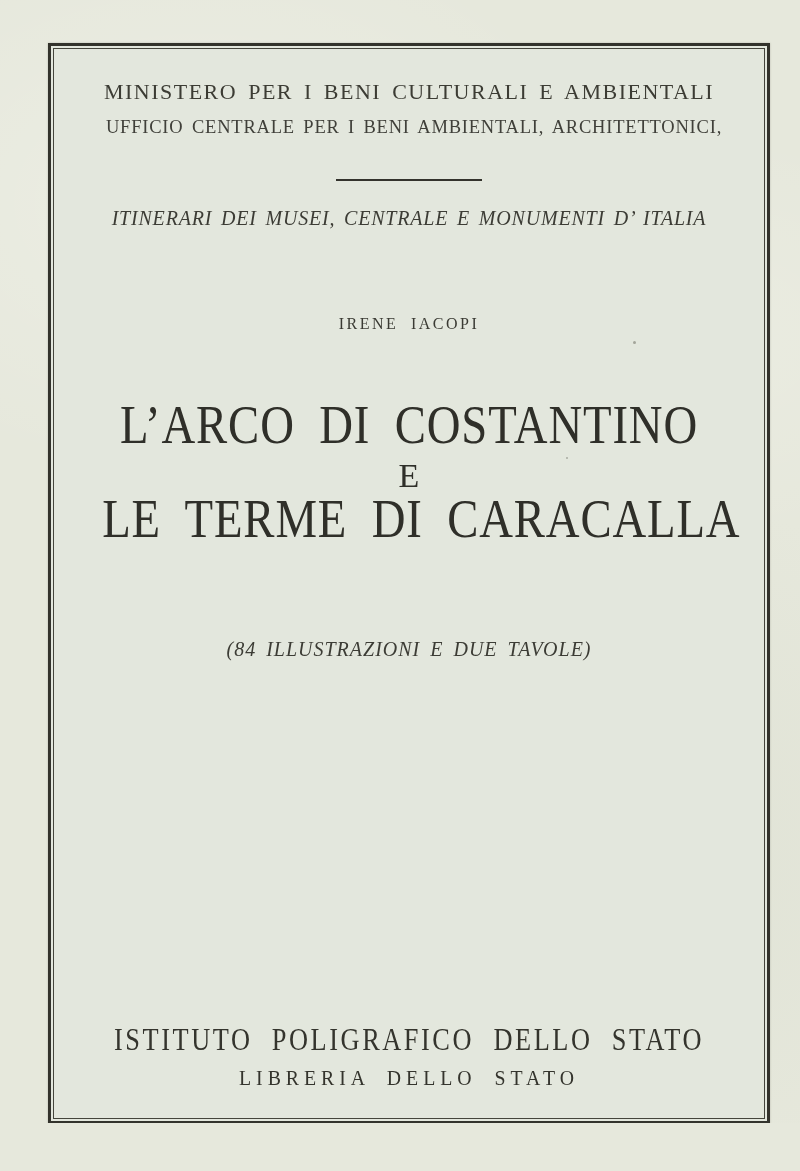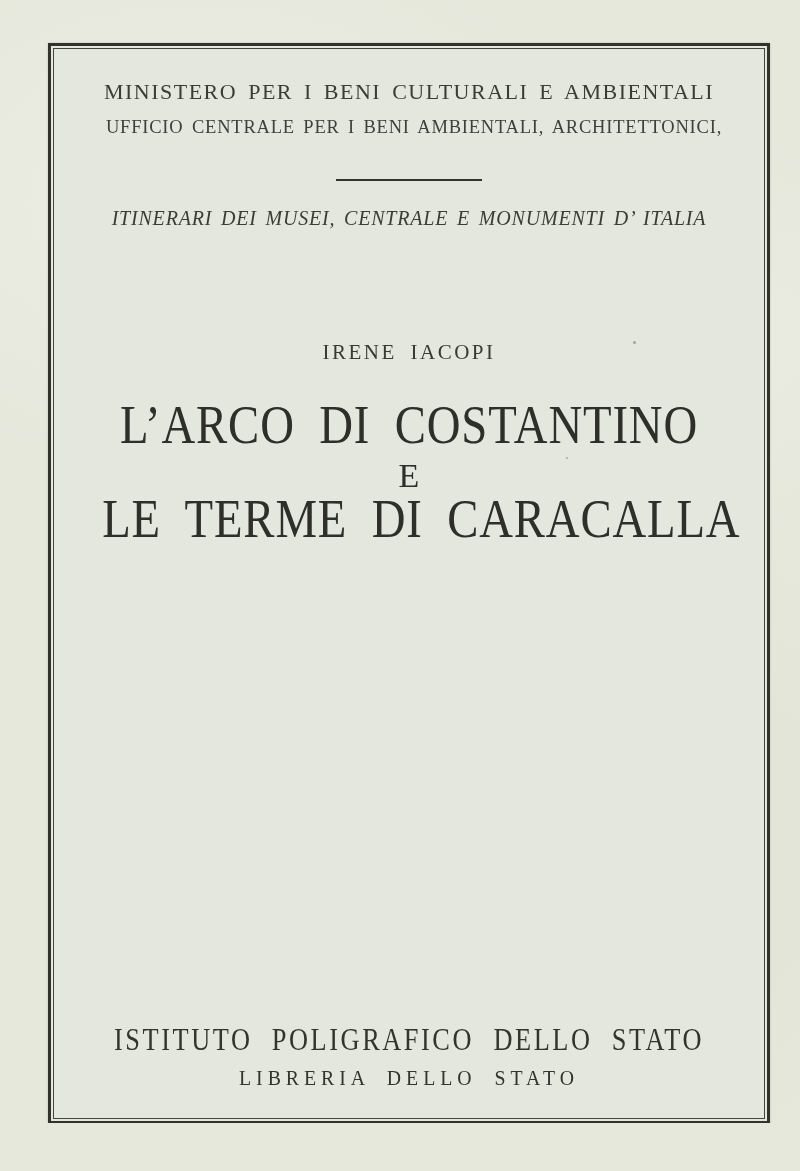--- a/index.html
+++ b/index.html
@@ -43,21 +43,21 @@
   .line{position:absolute;left:0;right:0;line-height:1;white-space:nowrap;}
 
   .l-ministry {top:81px; font-size:22px; letter-spacing:1.5px; word-spacing:4px; color:#3c3c34;}
   .l-office1  {top:118px;font-size:18.5px;letter-spacing:0.8px; word-spacing:3px; color:#40403a;padding-left:10px;}
   .l-office2  {top:143px;font-size:18.5px;letter-spacing:0.8px; word-spacing:3px; color:#40403a;}
   .rule{
     position:absolute;top:179px;left:50%;width:146px;height:2px;margin-left:-73px;
     background:var(--rule);
   }
   .l-series   {top:208px;font-size:20px;font-style:italic;letter-spacing:0.8px;word-spacing:3px;color:#3c3c35;}
-  .l-author   {top:342px;font-size:21px;letter-spacing:2.5px;word-spacing:6px;color:#3a3a33;}
+  .l-author   {top:316px;font-size:16px;letter-spacing:2.5px;word-spacing:6px;color:#3a3a33;}
   .l-title1   {top:397px;font-size:55px;letter-spacing:1px;word-spacing:14px;color:var(--ink-dark);transform:scaleX(0.85);}
   .l-conj     {top:459px;font-size:34px;color:var(--ink-dark);}
   .l-title2   {top:491px;font-size:55px;letter-spacing:1px;word-spacing:14px;color:var(--ink-dark);transform:scaleX(0.85);}
   .l-subtitle {top:639px;font-size:20px;font-style:italic;letter-spacing:1px;word-spacing:4px;color:#3c3c35;}
   .l-publisher{top:1024px;font-size:31px;letter-spacing:3px;word-spacing:12px;color:#34342d;transform:scaleX(0.85);}
   .l-library  {top:1067px;font-size:22px;letter-spacing:5.5px;word-spacing:9px;color:#34342d;transform:scaleX(0.9);}
 
   
   .speck{position:absolute;border-radius:50%;}
   .speck-a{left:633px;top:341px;width:3px;height:3px;background:rgba(100,100,88,0.5);}
@@ -84,20 +84,21 @@
     <div class="line l-series">ITINERARI DEI MUSEI, CENTRALE E MONUMENTI D’ ITALIA</div>
 
     <div class="line l-author">IRENE IACOPI</div>
 
     <div class="line l-title1">L’ARCO DI COSTANTINO</div>
 
     <div class="line l-conj">E</div>
 
     <div class="line l-title2">LE TERME DI CARACALLA</div>
 
+    <div class="line l-subtitle">(84 ILLUSTRAZIONI E DUE TAVOLE)</div>
 
     <div class="line l-publisher">ISTITUTO POLIGRAFICO DELLO STATO</div>
 
     <div class="line l-library">LIBRERIA DELLO STATO</div>
 
   </div>
 
   <div class="speck speck-a"></div>
   <div class="speck speck-b"></div>
 

